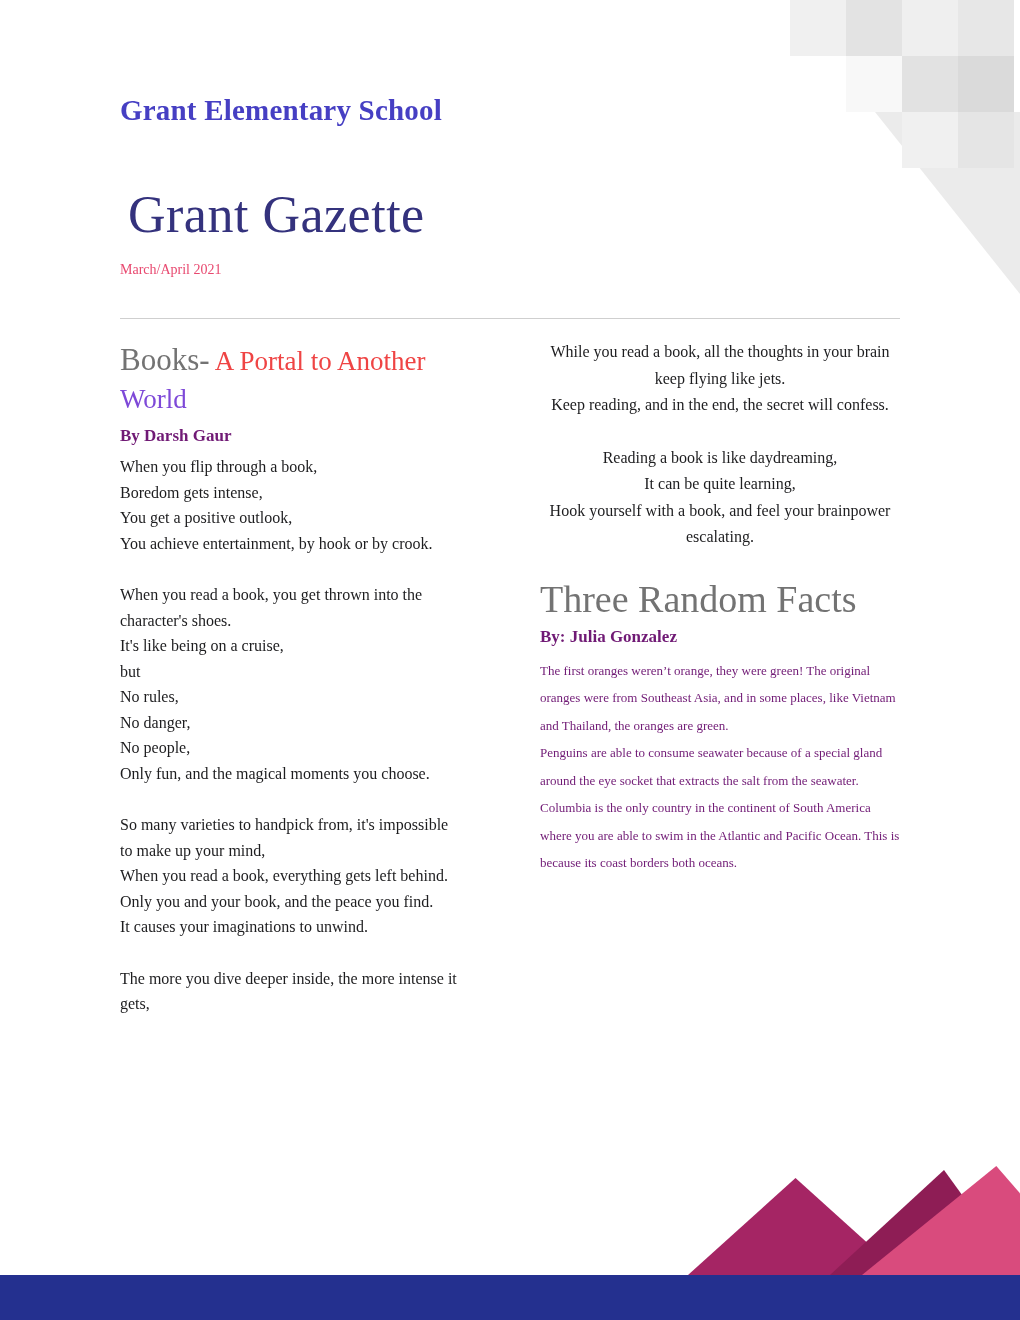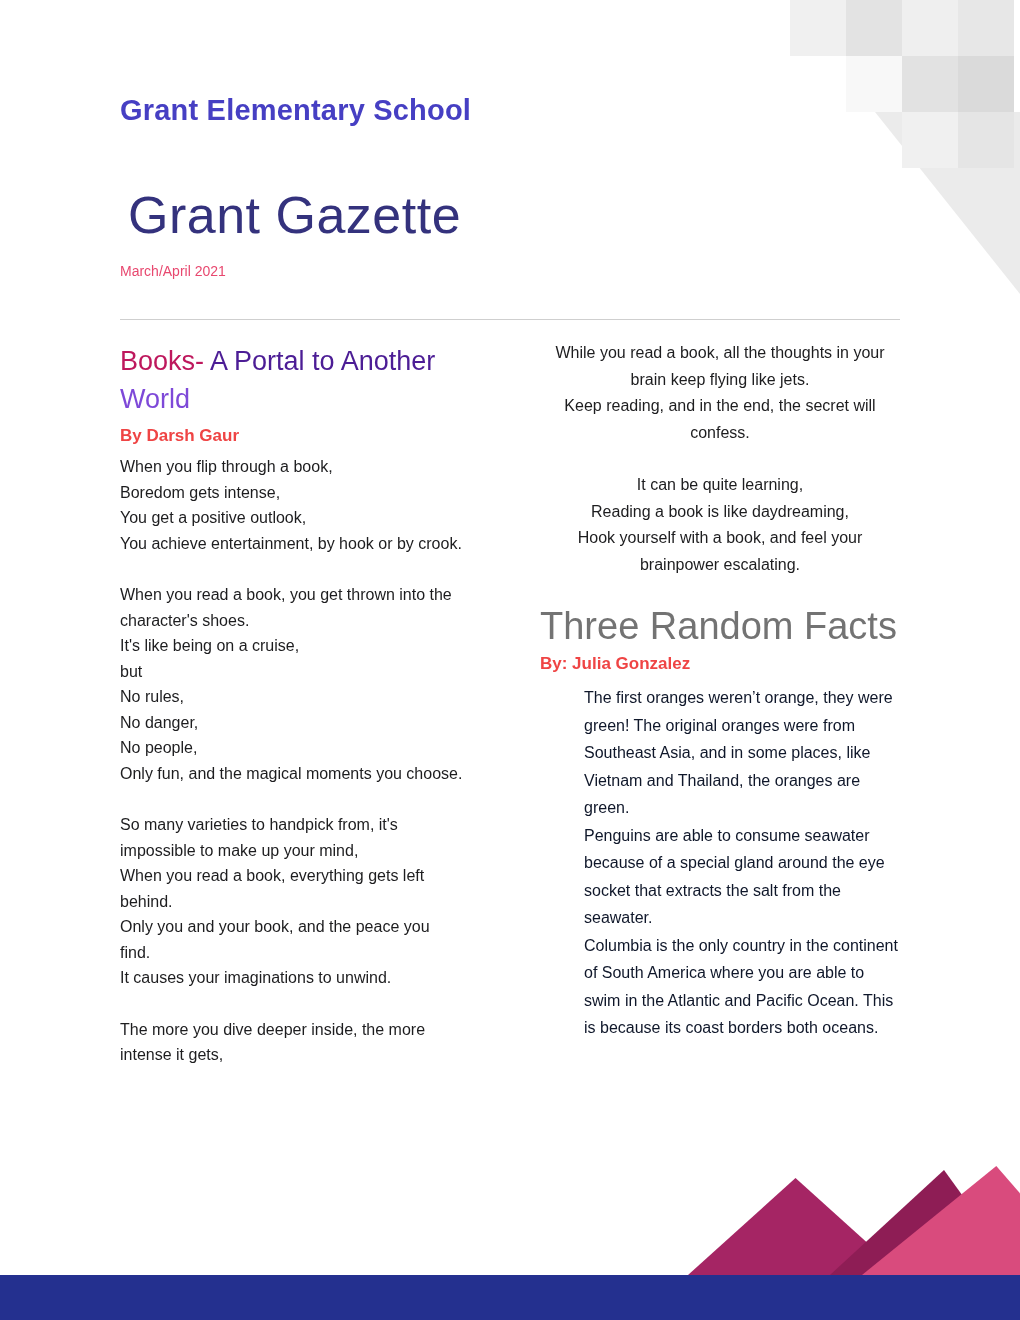--- a/index.html
+++ b/index.html
@@ -2,21 +2,21 @@
 <html><head>
 <meta charset="utf-8">
 <style>
   html, body { margin: 0; padding: 0; background: #ffffff; }
   .page {
     position: relative;
     width: 1020px;
     height: 1320px;
     background: #ffffff;
     overflow: hidden;
-    font-family: Liberation Sans, sans-serif;
+    font-family: Liberation Serif, serif;
     color: #1d1d1f;
   }
 
   
   .deco-top { position: absolute; top: 0; right: 0; width: 300px; height: 300px; }
   .deco-top .sq { position: absolute; width: 56px; height: 56px; }
   .tri-top {
     position: absolute; left: 155px; top: 112px; width: 145px; height: 182px;
     background: #ebebeb;
     clip-path: polygon(0 0, 100% 0, 100% 100%);
@@ -54,45 +54,45 @@
   .columns { display: flex; gap: 76px; margin-top: 20px; }
   .col-left  { width: 344px; flex: 0 0 344px; }
   .col-right { width: 360px; flex: 0 0 360px; }
 
   .books-title {
     margin: 2px 0 6px 0;
     font-weight: 400;
     font-size: 27px;
     line-height: 38px;
   }
-  .books-title .t1 { font-size: 27px; color: #be185d; }
-  .books-title .t2 { color: #4c1d95; }
+  .books-title .t1 { font-size: 31px; color: #737373; }
+  .books-title .t2 { color: #ef4444; }
   .books-title .t3 { color: #7e49d8; }
 
   .byline {
     font-size: 17px;
     font-weight: 700;
-    color: #ef4444;
+    color: #701a75;
     line-height: 24px;
     margin-bottom: 6px;
   }
 
   .stanza { margin: 0 0 26px 0; }
   .stanza .line { font-size: 16px; line-height: 25.5px; color: #1d1d1f; }
   .col-right .stanza .line { line-height: 26.5px; text-align: center; }
 
   .facts-title {
     margin: 28px 0 6px 0;
     font-weight: 400;
     font-size: 38px;
     line-height: 40px;
     color: #737373;
   }
   .facts { margin-top: 8px; }
-  .facts .line { font-size: 16px; line-height: 27.5px; color: #0f172a; margin-left: 44px; }
+  .facts .line { font-size: 13px; line-height: 27.5px; color: #701a75; }
 
   
   .deco-bottom { position: absolute; left: 0; top: 1160px; width: 1020px; height: 115px; }
   .tri { position: absolute; }
   .tri.crimson {
     left: 688px; top: 18px; width: 215px; height: 97px;
     background: #a52564;
     clip-path: polygon(0 100%, 50% 0, 100% 100%);
   }
   .tri.dark {
@@ -166,22 +166,22 @@
             <div class="line">The more you dive deeper inside, the more intense it gets,</div>
           </div>
       </div>
 
       <div class="col col-right">
         <div class="stanza">
             <div class="line">While you read a book, all the thoughts in your brain keep flying like jets.</div>
             <div class="line">Keep reading, and in the end, the secret will confess.</div>
           </div>
         <div class="stanza">
+            <div class="line">Reading a book is like daydreaming,</div>
             <div class="line">It can be quite learning,</div>
-            <div class="line">Reading a book is like daydreaming,</div>
             <div class="line">Hook yourself with a book, and feel your brainpower escalating.</div>
           </div>
 
         <h2 class="facts-title">Three Random Facts</h2>
         <div class="byline">By: Julia Gonzalez</div>
         <div class="facts">
             <div class="line">The first oranges weren’t orange, they were green! The original oranges were from Southeast Asia, and in some places, like Vietnam and Thailand, the oranges are green.</div>
             <div class="line">Penguins are able to consume seawater because of a special gland around the eye socket that extracts the salt from the seawater.</div>
             <div class="line">Columbia is the only country in the continent of South America where you are able to swim in the Atlantic and Pacific Ocean. This is because its coast borders both oceans.</div>
           </div>

